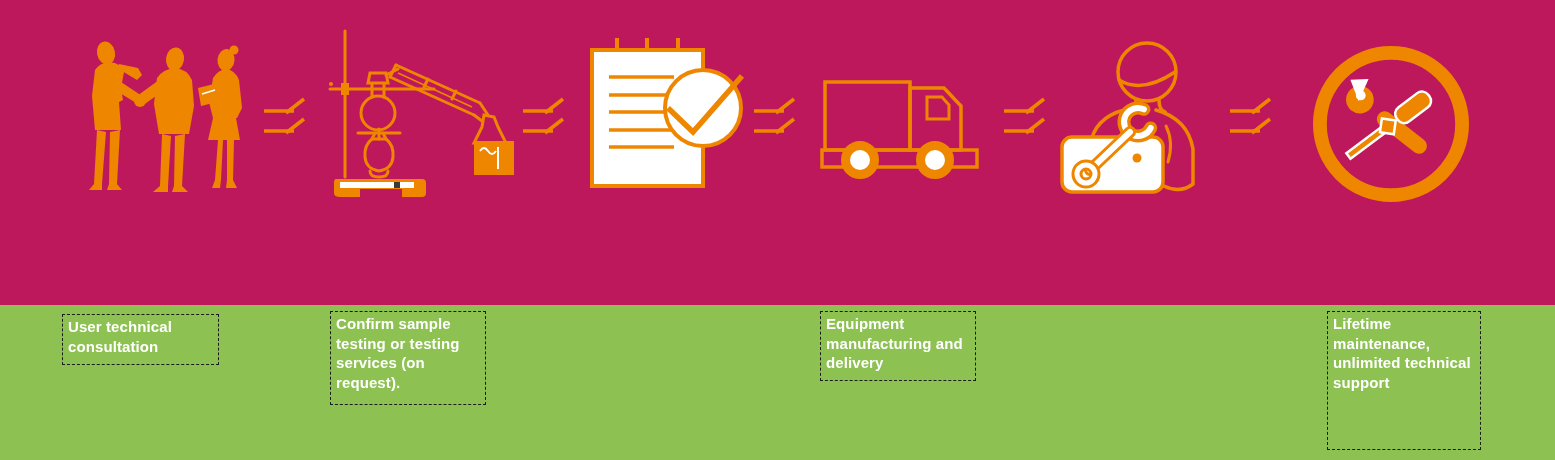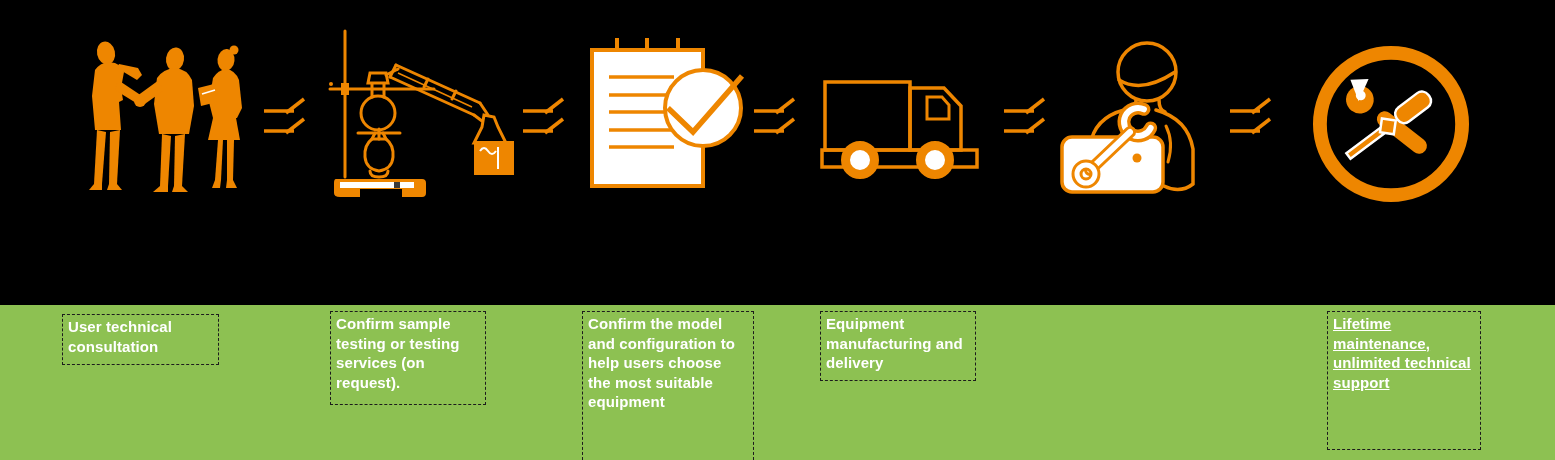--- a/index.html
+++ b/index.html
@@ -1,27 +1,27 @@
 <!DOCTYPE html>
 <html><head>
 <meta charset="utf-8">
 <style>
   html,body{margin:0;padding:0;background:#fff;}
-  .canvas{position:relative;width:1555px;height:460px;background:#000000;overflow:hidden;
+  .canvas{position:relative;width:1555px;height:460px;background:#be185d;overflow:hidden;
           font-family:"Liberation Sans",sans-serif;}
   .band{position:absolute;left:0;top:305px;width:1555px;height:155px;background:#8DC152;}
   .lbl{position:absolute;border:1px dashed #1c1c1c;color:#ffffff;font-weight:700;
        font-size:15px;line-height:19.5px;white-space:pre-line;padding:2px 5px;
        box-sizing:border-box;letter-spacing:.1px;}
   .b1{left:62px;top:314px;width:157px;height:51px;}
   .b2{left:330px;top:311px;width:156px;height:94px;}
   .b3{left:582px;top:311px;width:172px;height:149px;border-bottom:none;}
   .b4{left:820px;top:311px;width:156px;height:70px;}
   .b5{left:1053px;top:311px;width:155px;height:139px;}
-  .b6{left:1327px;top:311px;width:154px;height:139px;text-decoration:underline;}
+  .b6{left:1327px;top:311px;width:154px;height:139px;}
   .ic{position:absolute;}
   .i1{left:85px;top:38px;}
   .i2{left:328px;top:27px;}
   .i3{left:590px;top:36px;}
   .i4{left:820px;top:80px;}
   .i5{left:1060px;top:34px;}
   .i6{left:1312px;top:45px;}
   .ar{position:absolute;top:96px;}
   .a1{left:261px;}.a2{left:520px;}.a3{left:751px;}.a4{left:1001px;}.a5{left:1227px;}
   svg{display:block;}
@@ -224,25 +224,20 @@
   </div>
 
   <div class="band"></div>
 
   <div class="lbl b1">User technical
 consultation</div>
   <div class="lbl b2">Confirm sample
 testing or testing
 services (on
 request).</div>
-  <div class="lbl b3">Confirm the model
-and configuration to
-help users choose
-the most suitable
-equipment</div>
   <div class="lbl b4">Equipment
 manufacturing and
 delivery</div>
   <div class="lbl b6">Lifetime
 maintenance,
 unlimited technical
 support</div>
 
 </div>
 

